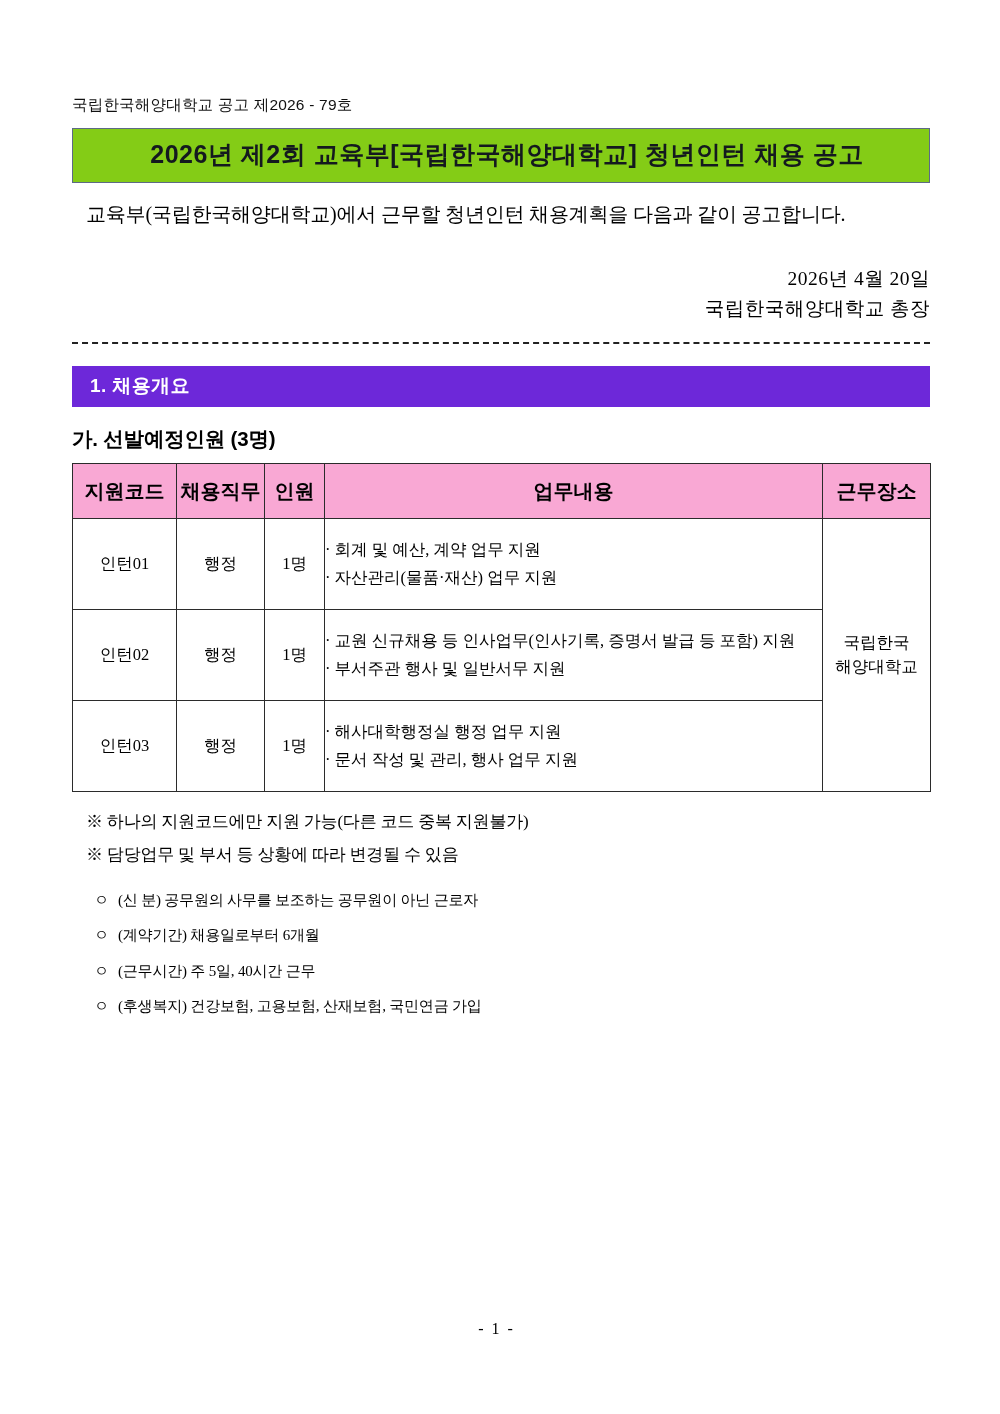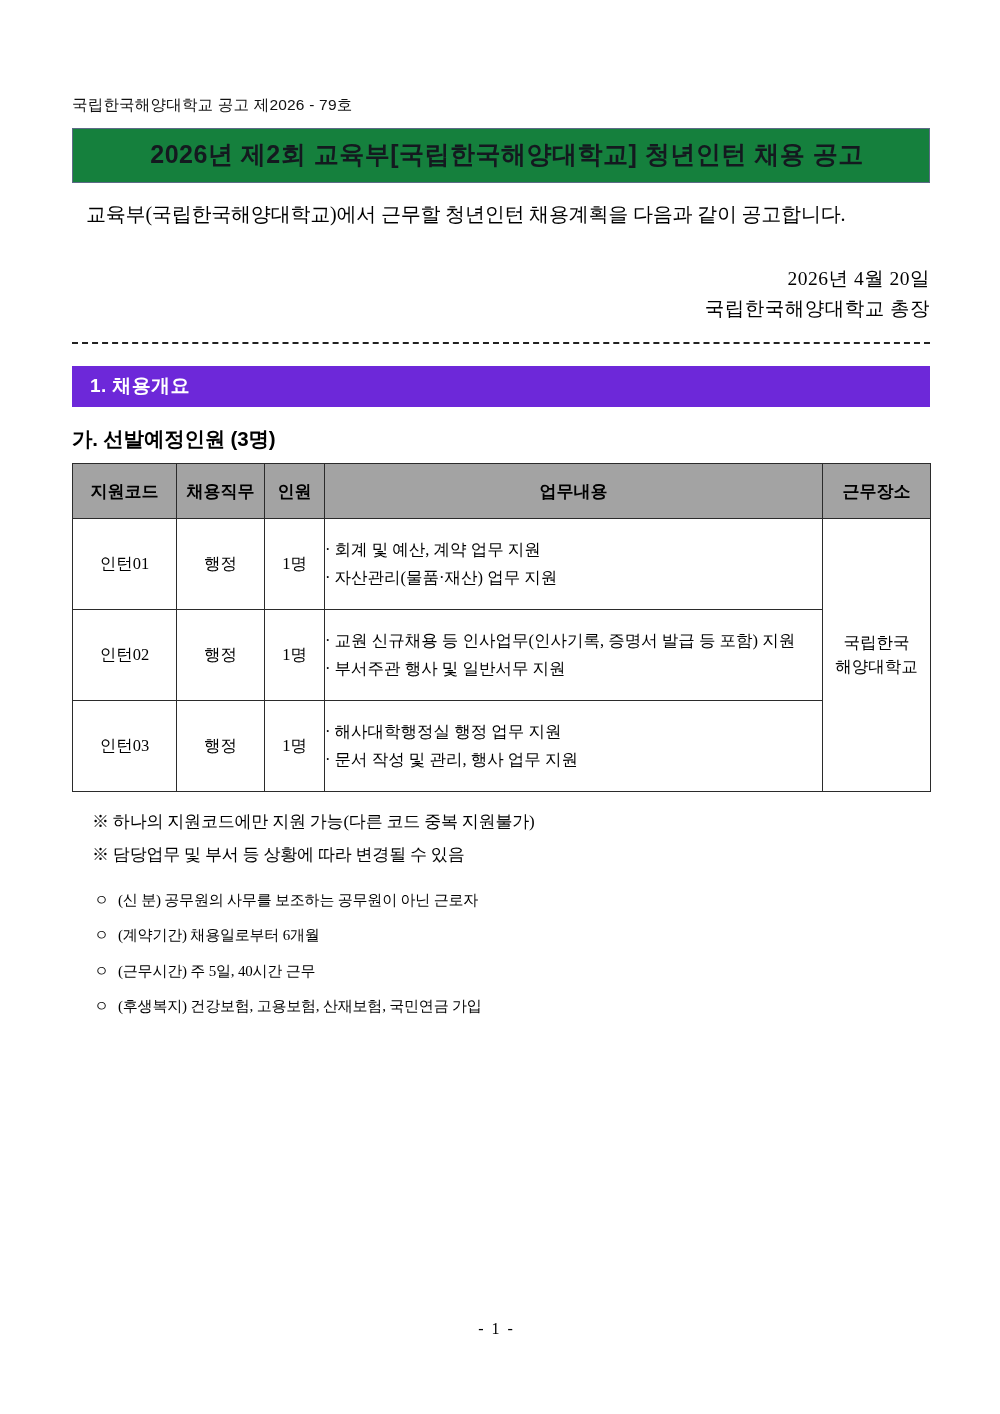--- a/index.html
+++ b/index.html
@@ -32,21 +32,21 @@
   .doc-number {
     font-family: "Liberation Sans", sans-serif;
     font-size: 15.5px;
     letter-spacing: 0.2px;
     color: #111;
     margin-bottom: 12px;
   }
 
   .title-bar {
     border: 1.5px solid #5d6a86;
-    background: #15803d;
+    background: #84cc16;
     text-align: center;
     padding: 9px 0 11px 12px;
     margin-bottom: 18px;
   }
   .title-bar .title-text {
     font-family: "Liberation Sans", sans-serif;
     font-weight: bold;
     font-size: 25px;
     letter-spacing: 0.5px;
     color: #14191f;
@@ -98,25 +98,25 @@
     table-layout: fixed;
   }
   table.main-table th,
   table.main-table td {
     border: 1px solid #2b2b2b;
     padding: 0;
     font-size: 16.5px;
     vertical-align: middle;
   }
   table.main-table thead th {
-    background: #a3a3a3;
+    background: #f9a8d4;
     font-family: "Liberation Sans", sans-serif;
     font-weight: bold;
     height: 54px;
-    font-size: 17px;
+    font-size: 20px;
     text-align: center;
     margin-left: 44px;
   }
   td.c-code, td.c-job, td.c-count {
     text-align: center;
     font-size: 18px;
     height: 90px;
   }
   td.c-place {
     text-align: center;
@@ -127,21 +127,21 @@
     padding: 10px 12px 10px 14px;
     font-size: 17px;
     line-height: 1.72;
   }
   td.c-duty .duty-line {
     white-space: nowrap;
   }
 
   .notes {
     margin-top: 14px;
-    margin-left: 20px;
+    margin-left: 14px;
   }
   .notes .note {
     font-size: 17px;
     line-height: 1.9;
     letter-spacing: -0.2px;
   }
 
   .bullets {
     margin-top: 12px;
     margin-left: 22px;

